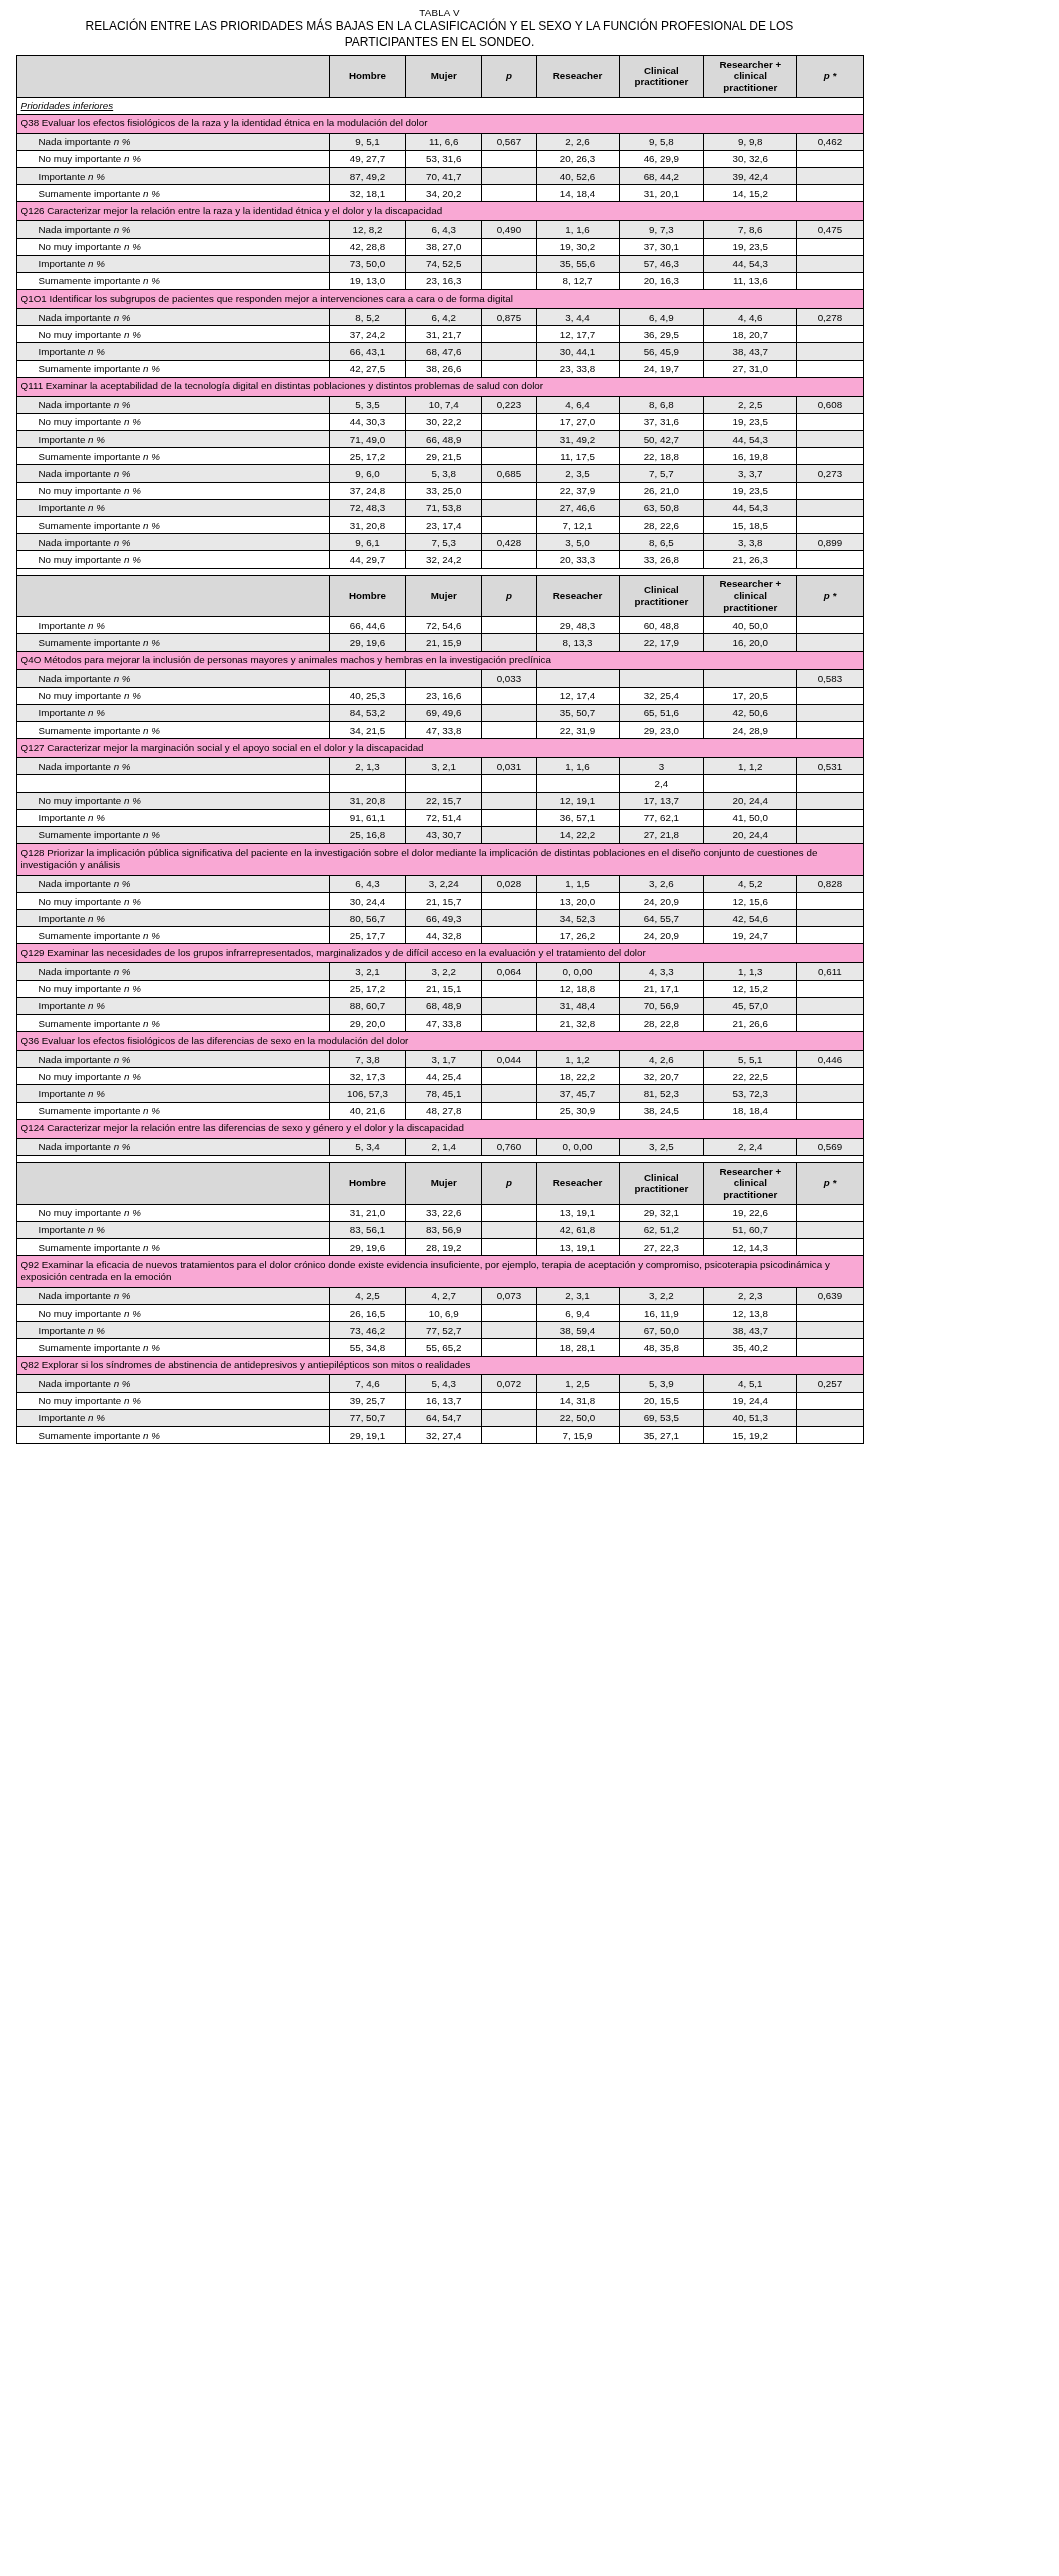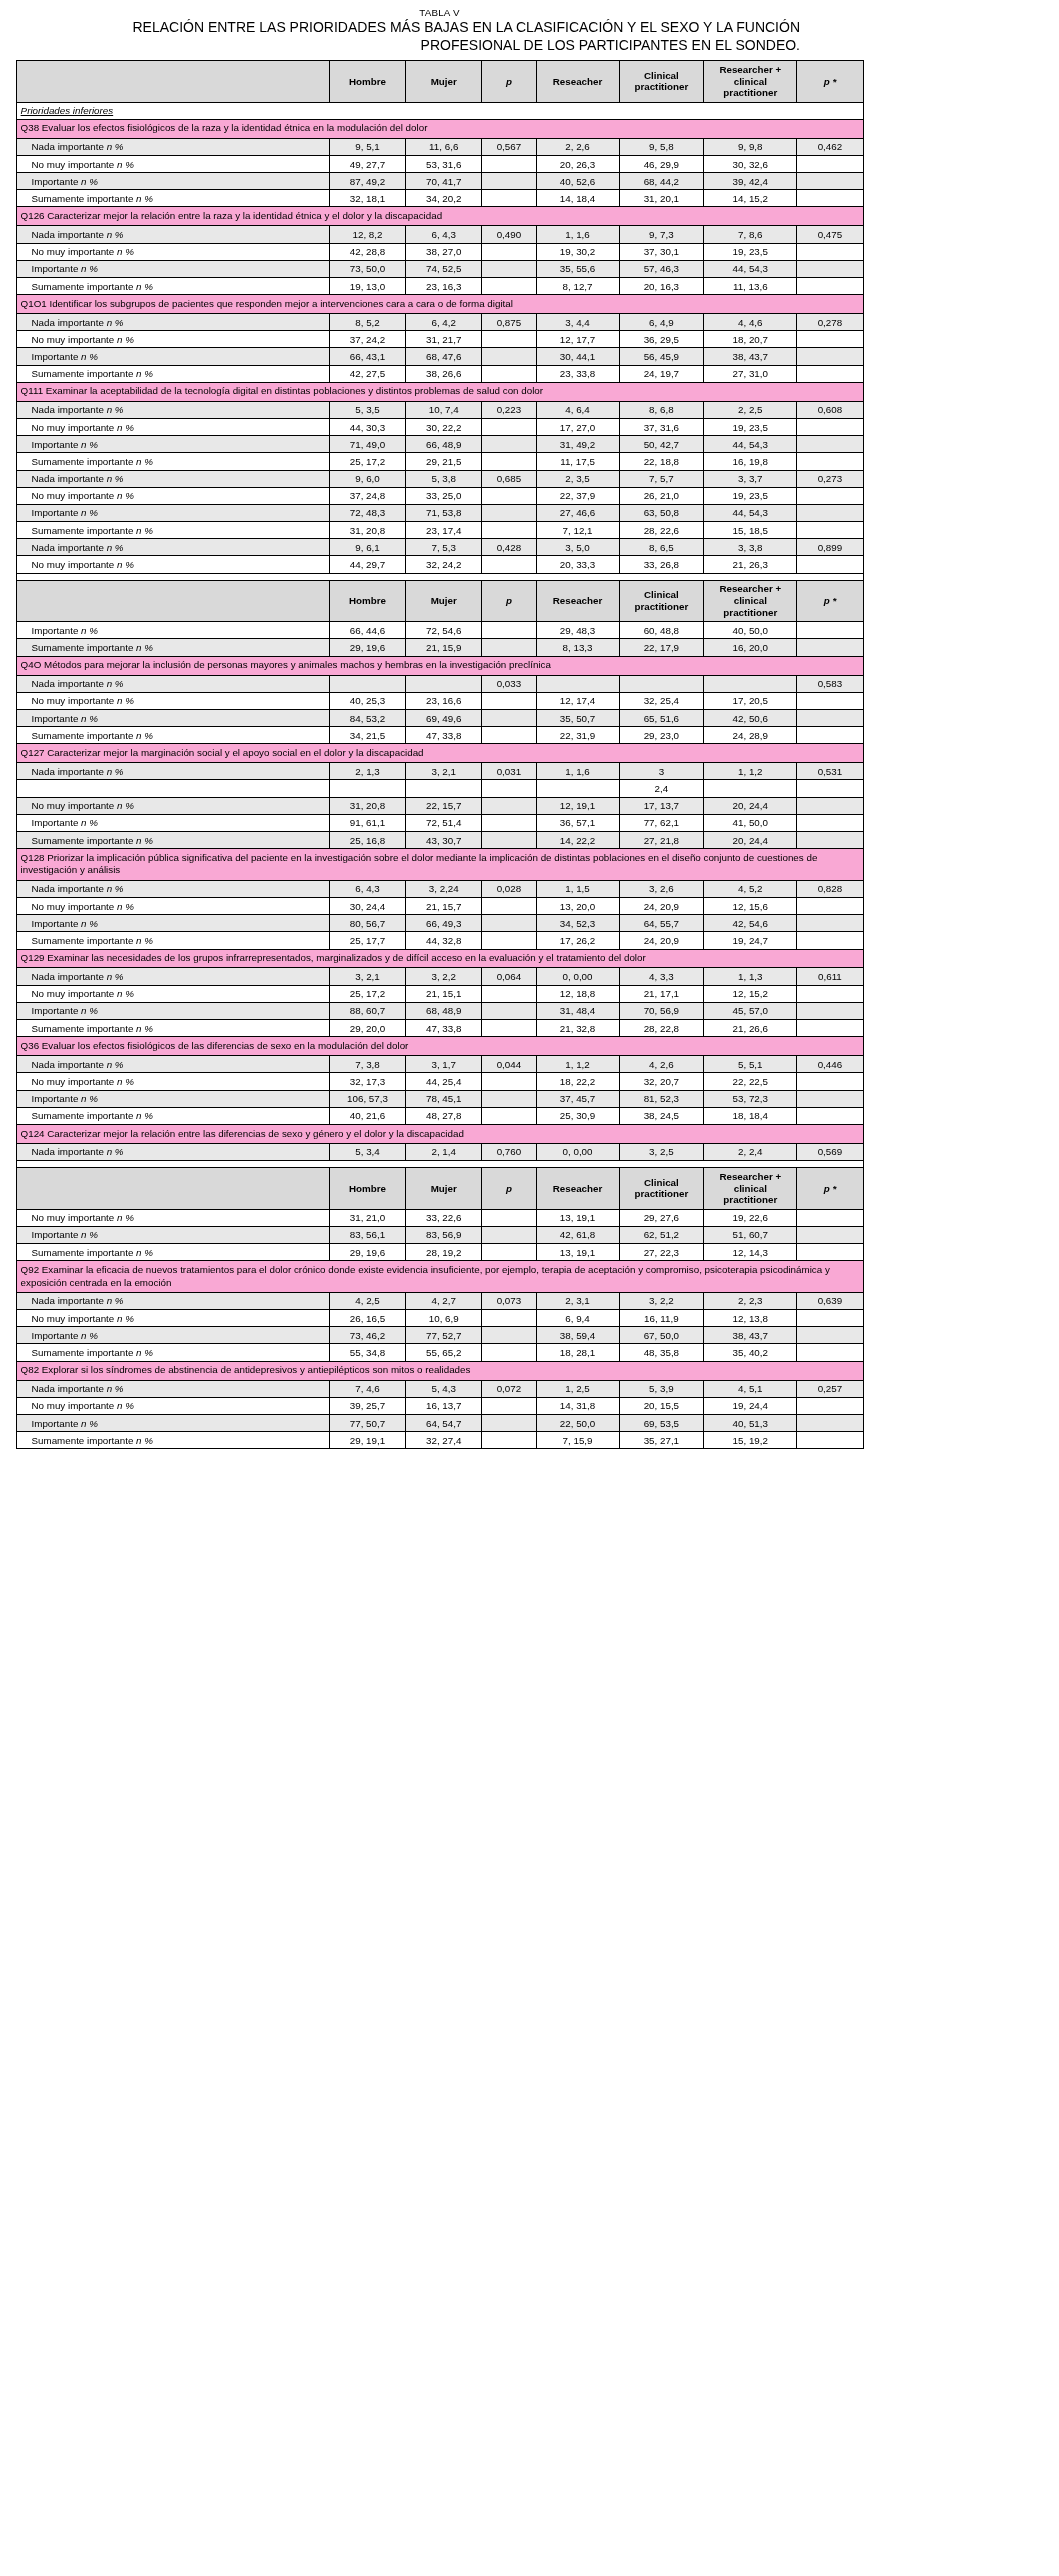--- a/index.html
+++ b/index.html
@@ -17,26 +17,25 @@
   }
   .doc-title-block {
     text-align: center;
     margin-bottom: 5.2px;
   }
   .doc-title-block .tbl-num {
     font-size: 9.8px;
     letter-spacing: 0.2px;
   }
   .doc-title-block .tbl-caption {
-    font-size: 14px;
+    font-size: 12px;
     line-height: 1.28;
     max-width: 721px;
     margin: 1px auto 0 auto;
     text-transform: uppercase;
-    text-align: right;
   }
   table.vtable {
     border-collapse: collapse;
     width: 100%;
     table-layout: fixed;
     font-size: 9.8px;
   }
   table.vtable col.c-label { width: 37.0%; }
   table.vtable col.c-h     { width: 9.0%; }
   table.vtable col.c-m     { width: 9.0%; }
@@ -71,21 +70,21 @@
   .qrow td {
     background: #f9a8d4;
     line-height: 1.3;
     padding: 3.1px 4.1px;
   }
   .datarow td {
     text-align: center;
   }
   .datarow td.lbl {
     text-align: left;
-    padding-left: 15px;
+    padding-left: 22px;
   }
   .datarow.shaded td {
     background: #e8e8e8;
   }
   .datarow td .ital { font-style: italic; }
   .spacer-row td {
     border-left: none;
     border-right: none;
     border-top: none;
     border-bottom: none;
@@ -643,21 +642,21 @@
           <th>Clinical practitioner</th>
           <th>Researcher + clinical practitioner</th>
           <th class="italic-p">p *</th>
         </tr>
         <tr class="datarow">
           <td class="lbl">No muy importante <span class="ital">n %</span></td>
           <td>31, 21,0</td>
           <td>33, 22,6</td>
           <td></td>
           <td>13, 19,1</td>
-          <td>29, 27,6</td>
+          <td>29, 32,1</td>
           <td>19, 22,6</td>
           <td></td>
         </tr>
         <tr class="datarow shaded">
           <td class="lbl">Importante <span class="ital">n %</span></td>
           <td>83, 56,1</td>
           <td>83, 56,9</td>
           <td></td>
           <td>42, 61,8</td>
           <td>62, 51,2</td>

